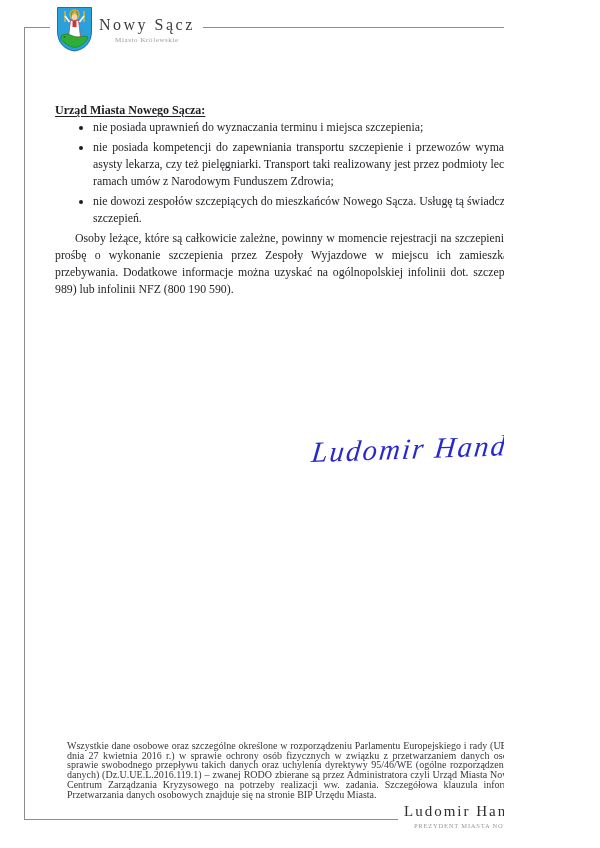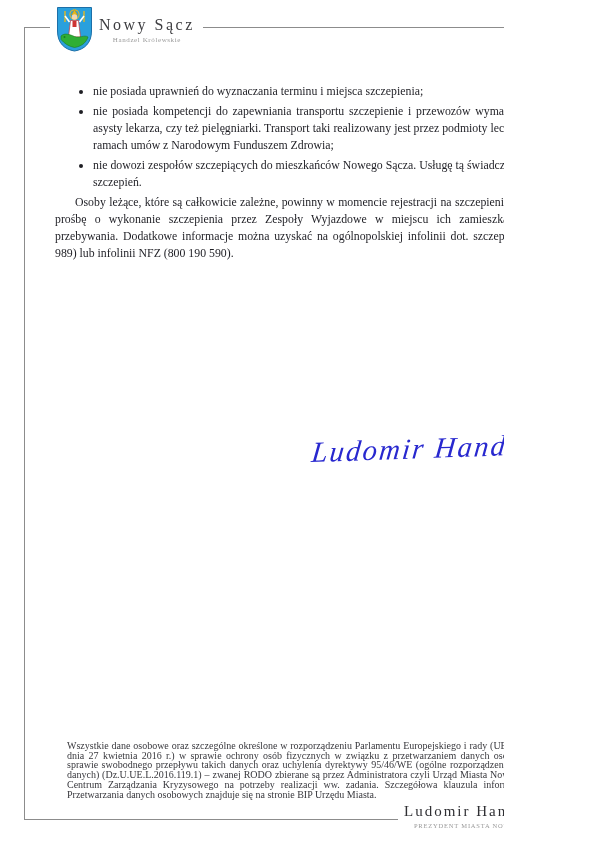--- a/index.html
+++ b/index.html
@@ -133,26 +133,27 @@
       <path d="M15.5,9 L18.5,3.5 L21.5,9 Z" fill="#e6b820" stroke="#b98f10" stroke-width="0.5"></path>
       <circle cx="18.5" cy="11" r="2.8" fill="#f4d7b0"></circle>
       <path d="M14.5,14.5 L22.5,14.5 L24.5,31 L12.5,31 Z" fill="#ffffff" stroke="#cf3333" stroke-width="0.7"></path>
       <path d="M16.5,15 h4 v6 h-4 z" fill="#cf3333"></path>
       <path d="M13.5,16 L9,10 M23.5,16 L28,10" stroke="#ffffff" stroke-width="1.6"></path>
       <path d="M5,30 C9,26.5 13.5,28.5 18.5,30.5 C23.5,32.5 28,28.5 32,31 C30,37 25,40.5 18.5,41.5 C12.5,40.5 8,37 5,33.5 Z" fill="#2fae35" stroke="#1d7a22" stroke-width="0.6"></path>
       <circle cx="8.5" cy="31" r="1" fill="#1d7a22"></circle>
     </svg>
     <div class="logo-text">
       <div class="city-name">Nowy Sącz</div>
-      <div class="city-subtitle">Handzel Królewskie</div>
+      <div class="city-subtitle">Miasto Królewskie</div>
     </div>
   </div>
 
   <div class="main">
 
+    <div class="section-heading">Urząd Miasta Nowego Sącza:</div>
 
     <ul class="bullets second">
       <li>nie posiada uprawnień do wyznaczania terminu i miejsca szczepienia;</li>
       <li>nie posiada kompetencji do zapewniania transportu szczepienie i przewozów wymagających asysty lekarza, czy też pielęgniarki. Transport taki realizowany jest przez podmioty lecznicze w ramach umów z Narodowym Funduszem Zdrowia;</li>
       <li>nie dowozi zespołów szczepiących do mieszkańców Nowego Sącza. Usługę tą świadczą punkty szczepień.</li>
     </ul>
 
     <p class="para">Osoby leżące, które są całkowicie zależne, powinny w momencie rejestracji na szczepienie zgłosić prośbę o wykonanie szczepienia przez Zespoły Wyjazdowe w miejscu ich zamieszkania lub przebywania. Dodatkowe informacje można uzyskać na ogólnopolskiej infolinii dot. szczepień (Tel: 989) lub infolinii NFZ (800 190 590).</p>
   </div>
 

